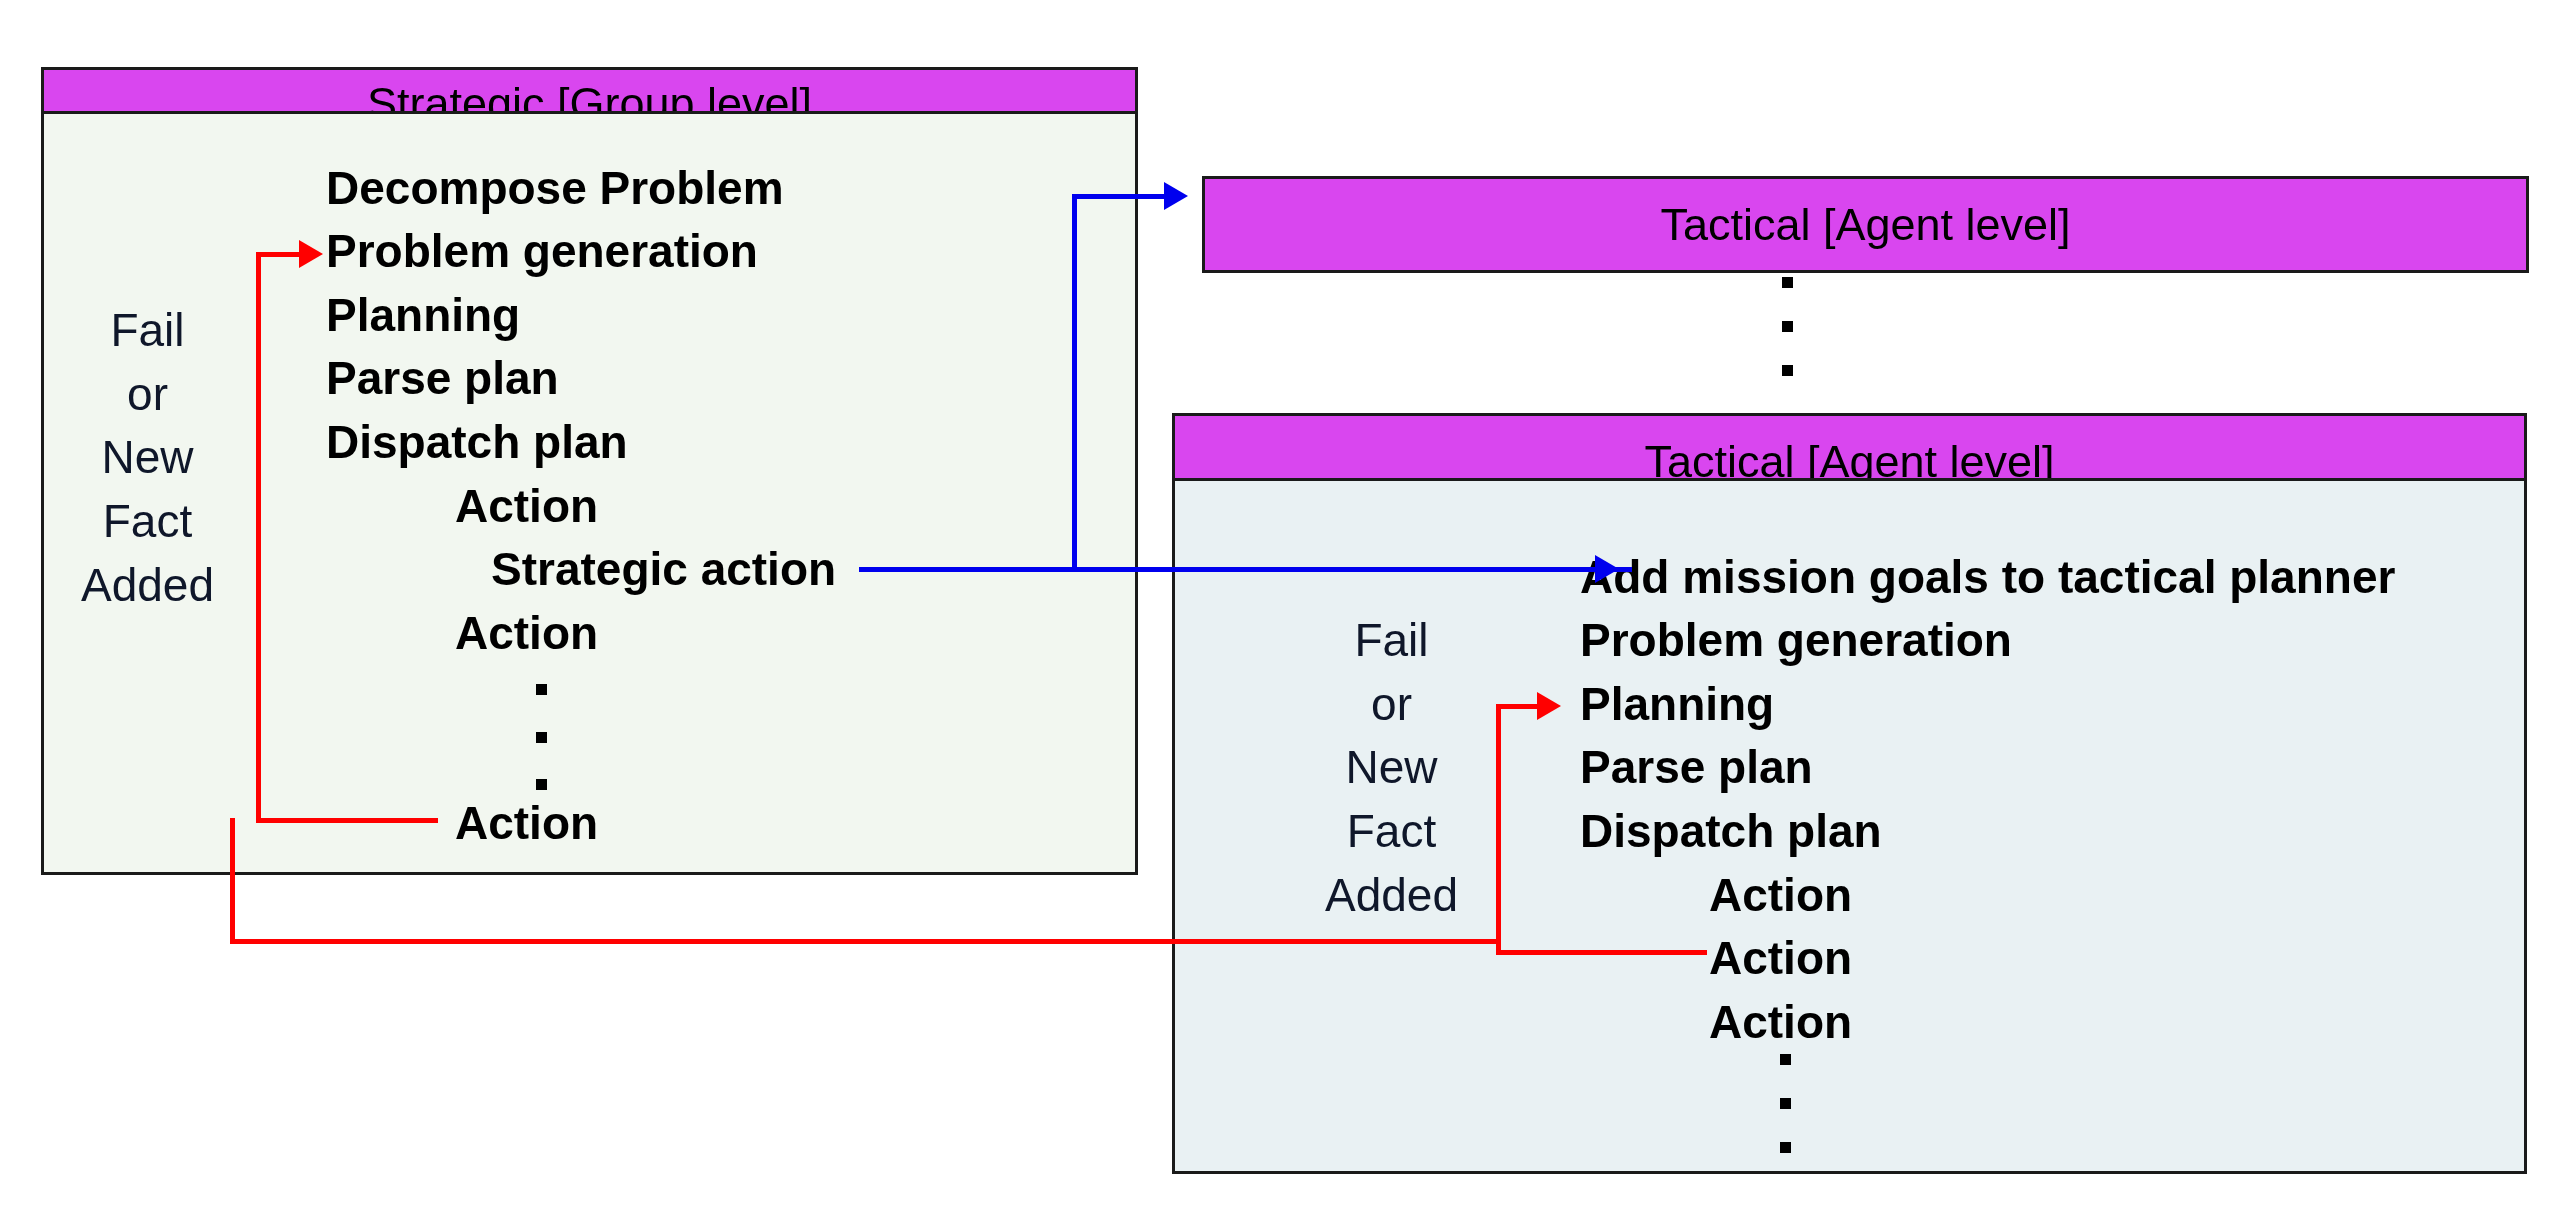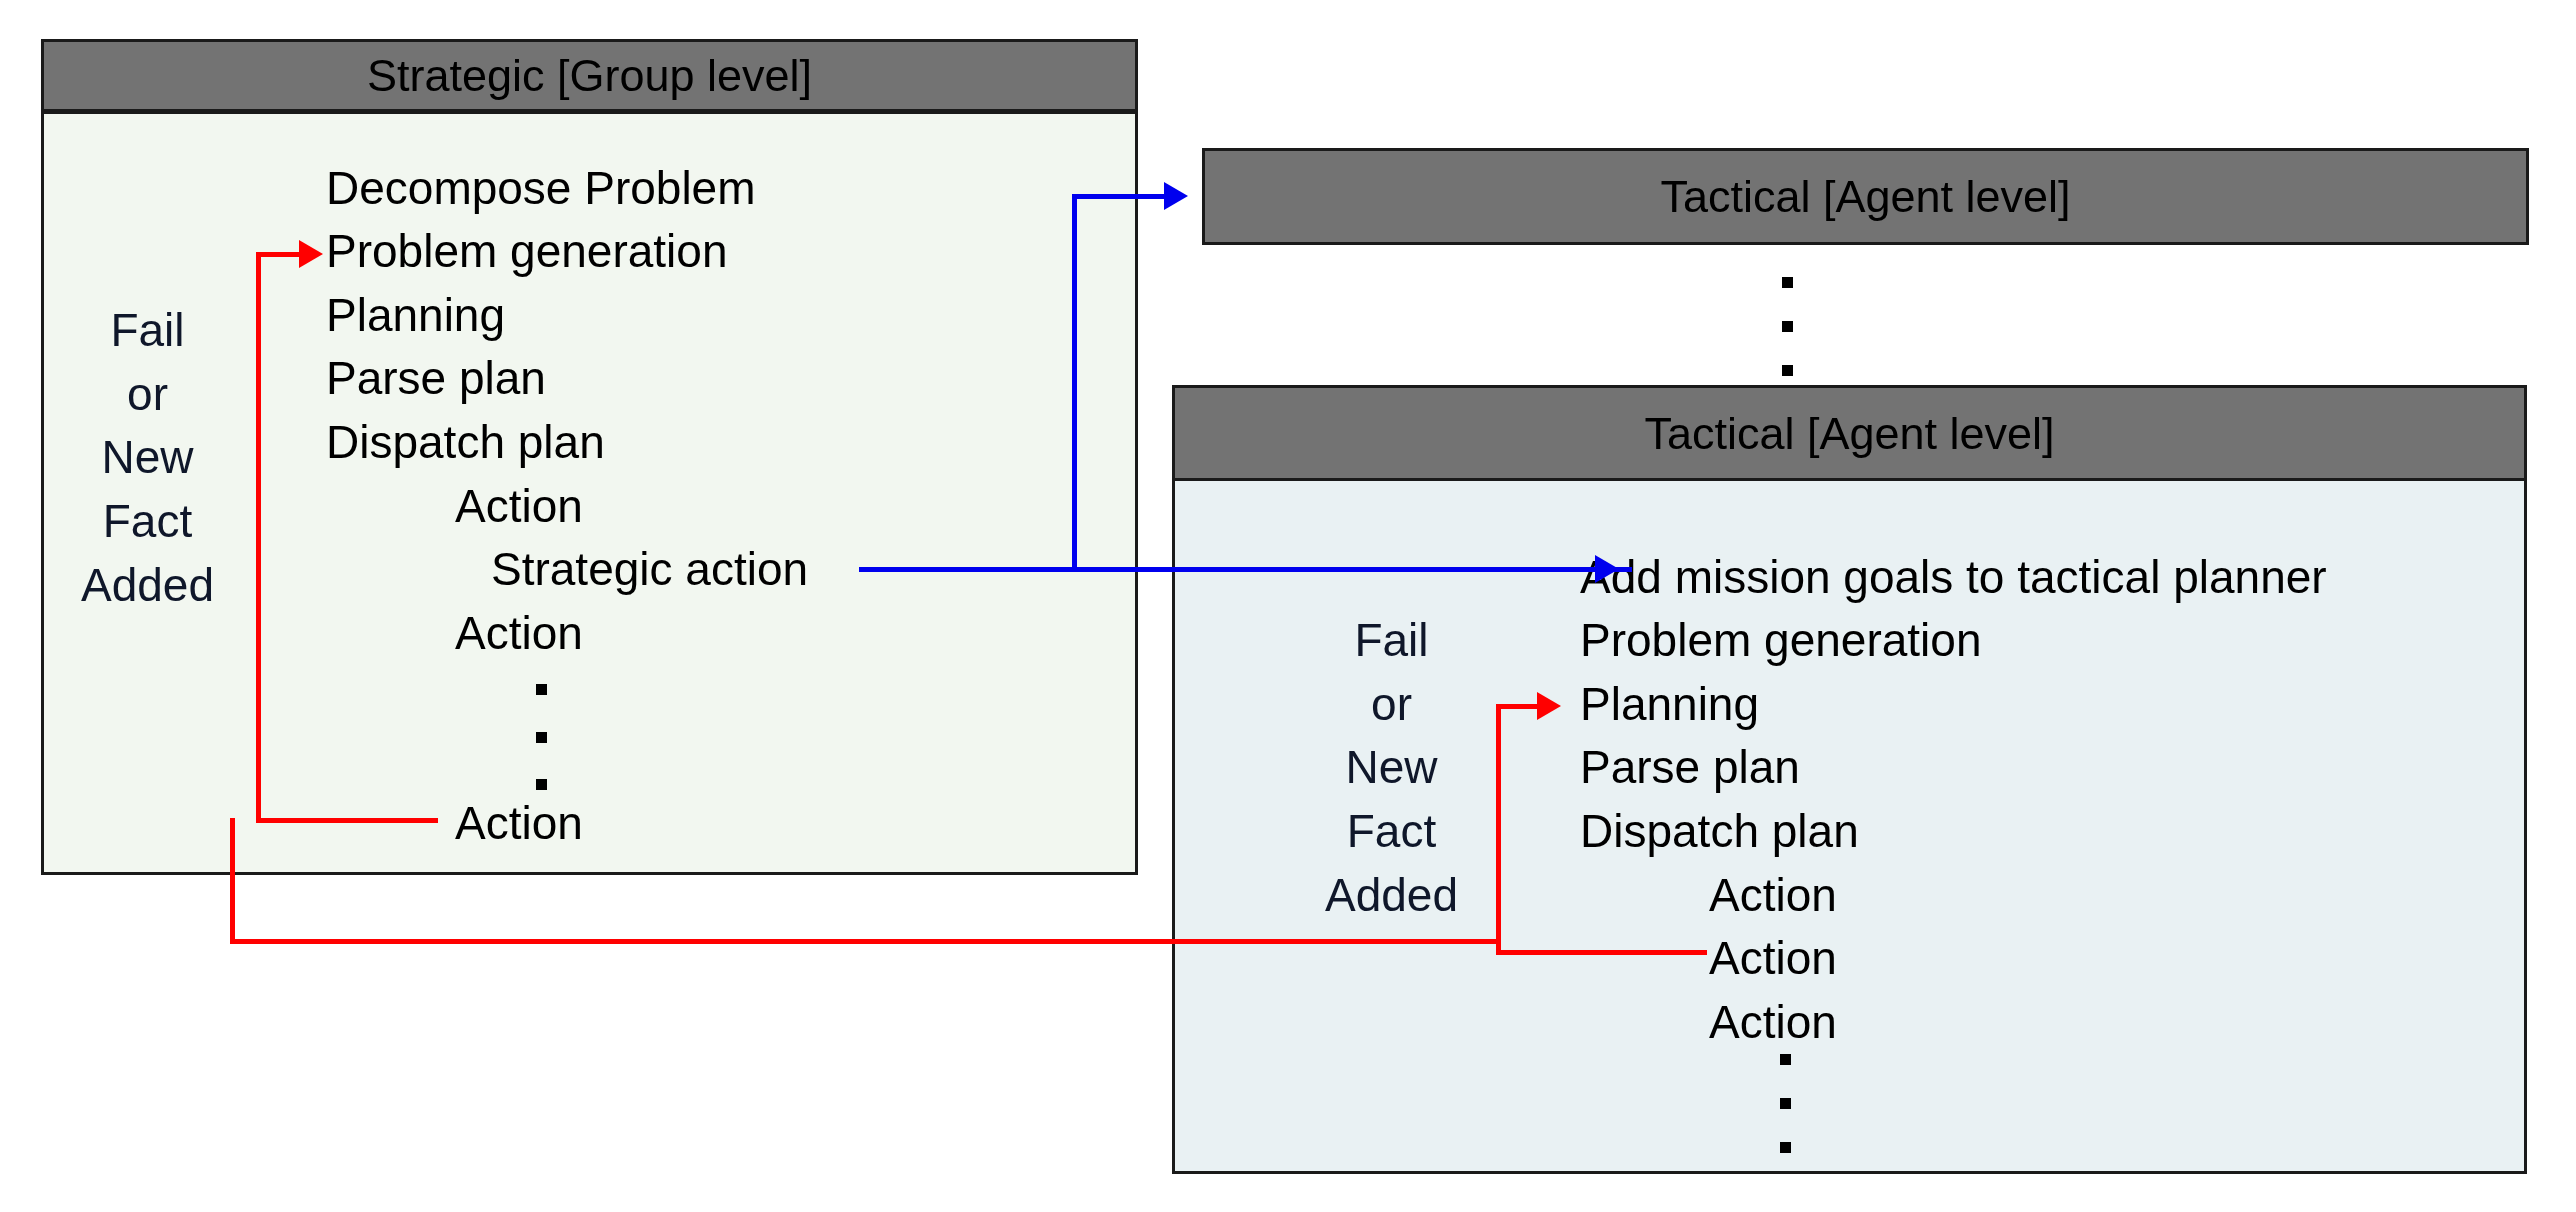--- a/index.html
+++ b/index.html
@@ -25,24 +25,25 @@
   
   .panel {
     position: absolute;
     box-sizing: border-box;
     border: 3.4px solid #1a1a1a;
   }
   .panel-header {
     position: absolute;
     box-sizing: border-box;
     border: 3.4px solid #1a1a1a;
-    background: #737373;
+    background: #d946ef;
     display: flex;
     align-items: center;
     justify-content: center;
+    margin-top: 28px;
   }
   .panel-header .htitle {
     font-size: 45px;
     color: #000000;
     line-height: 1;
     white-space: nowrap;
   }
 
   #strategic-header { left: 41px;  top: 39px;   width: 1097px; height: 73px; }
   #strategic-body   { left: 41px;  top: 111px;  width: 1097px; height: 764px;
@@ -54,20 +55,21 @@
   #tactical2-body   { left: 1172px; top: 478px; width: 1355px; height: 696px;
                       background: #e9f1f3; }
 
   
   .line {
     position: absolute;
     font-size: 46px;
     color: #000000;
     white-space: nowrap;
     line-height: 1;
+    font-weight: bold;
   }
   .red-line-text {
     position: absolute;
     font-size: 46px;
     color: #0f172a;
     white-space: nowrap;
     line-height: 1;
     text-align: center;
   }
 

